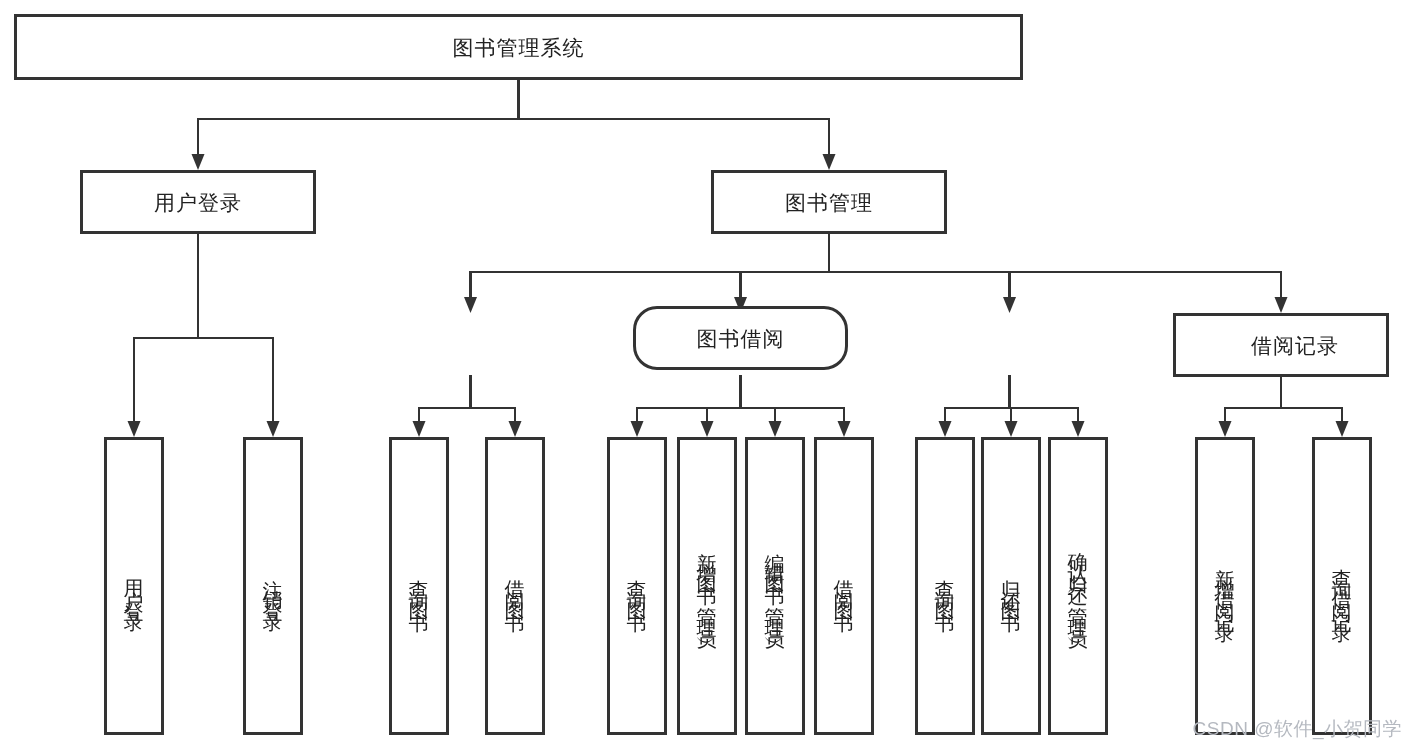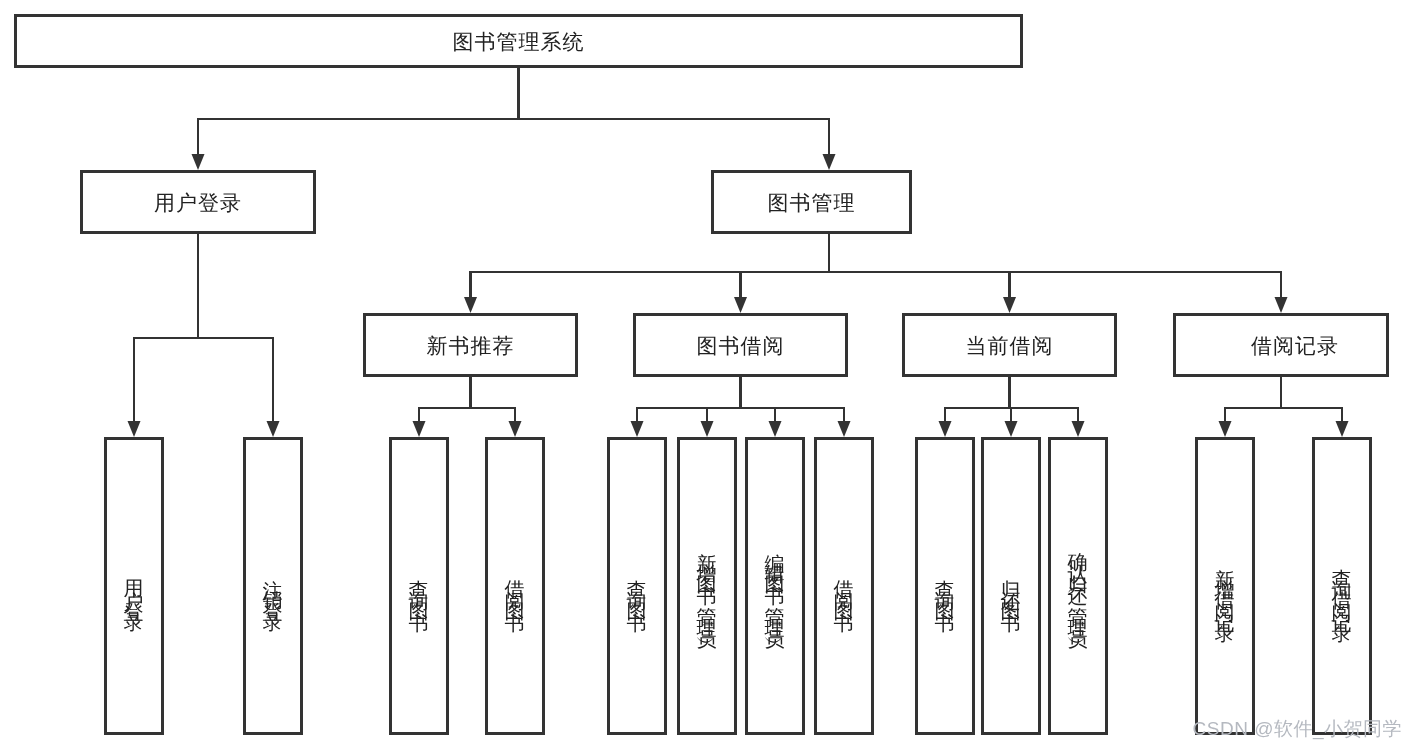--- a/index.html
+++ b/index.html
@@ -109,37 +109,31 @@
         <polygon points="1071.5,421 1084.5,421 1078,437" fill="#333333"></polygon>
         <line x1="1281" y1="375" x2="1281" y2="408" stroke="#333333" stroke-width="2.4" shape-rendering="crispEdges"></line>
         <line x1="1223.8" y1="408" x2="1343.2" y2="408" stroke="#333333" stroke-width="2.4" shape-rendering="crispEdges"></line>
         <line x1="1225" y1="408" x2="1225" y2="423" stroke="#333333" stroke-width="2.4" shape-rendering="crispEdges"></line>
         <polygon points="1218.5,421 1231.5,421 1225,437" fill="#333333"></polygon>
         <line x1="1342" y1="408" x2="1342" y2="423" stroke="#333333" stroke-width="2.4" shape-rendering="crispEdges"></line>
         <polygon points="1335.5,421 1348.5,421 1342,437" fill="#333333"></polygon>
       </svg></div>
 
   <div class="watermark">CSDN @软件_小贺同学</div>
-<div class="node horiz" style="left: 14px; top: 14px; width: 1009px; height: 54px;">
+<div class="node horiz" style="left: 14px; top: 14px; width: 1009px; height: 66px;">
       <span class="label">图书管理系统</span>
     </div>
     <div class="node horiz" style="left: 80px; top: 170px; width: 236px; height: 64px;">
       <span class="label">用户登录</span>
     </div>
-    <div class="node horiz" style="left: 711px; top: 170px; width: 201px; height: 64px;">
+    <div class="node horiz" style="left: 711px; top: 170px; width: 236px; height: 64px;">
       <span class="label">图书管理</span>
     </div>
-    <div class="node horiz" style="left: 363px; top: 313px; width: 215px; height: 64px;">
-      <span class="label">新书推荐</span>
-    </div>
-    <div class="node horiz" style="left: 633px; top: 313px; width: 215px; height: 64px;">
+    <div class="node horiz" style="left: 633px; top: 306px; width: 215px; height: 64px; border-radius: 24px;">
       <span class="label">图书借阅</span>
-    </div>
-    <div class="node horiz" style="left: 902px; top: 313px; width: 215px; height: 64px;">
-      <span class="label">当前借阅</span>
     </div>
     <div class="node horiz" style="left: 1173px; top: 313px; width: 216px; height: 64px; padding-left: 28px;">
       <span class="label">借阅记录</span>
     </div>
     <div class="node vert" style="left: 104px; top: 437px; width: 60px; height: 298px;">
       <span class="label">用户登录</span>
     </div>
     <div class="node vert" style="left: 243px; top: 437px; width: 60px; height: 298px;">
       <span class="label">注销登录</span>
     </div>

